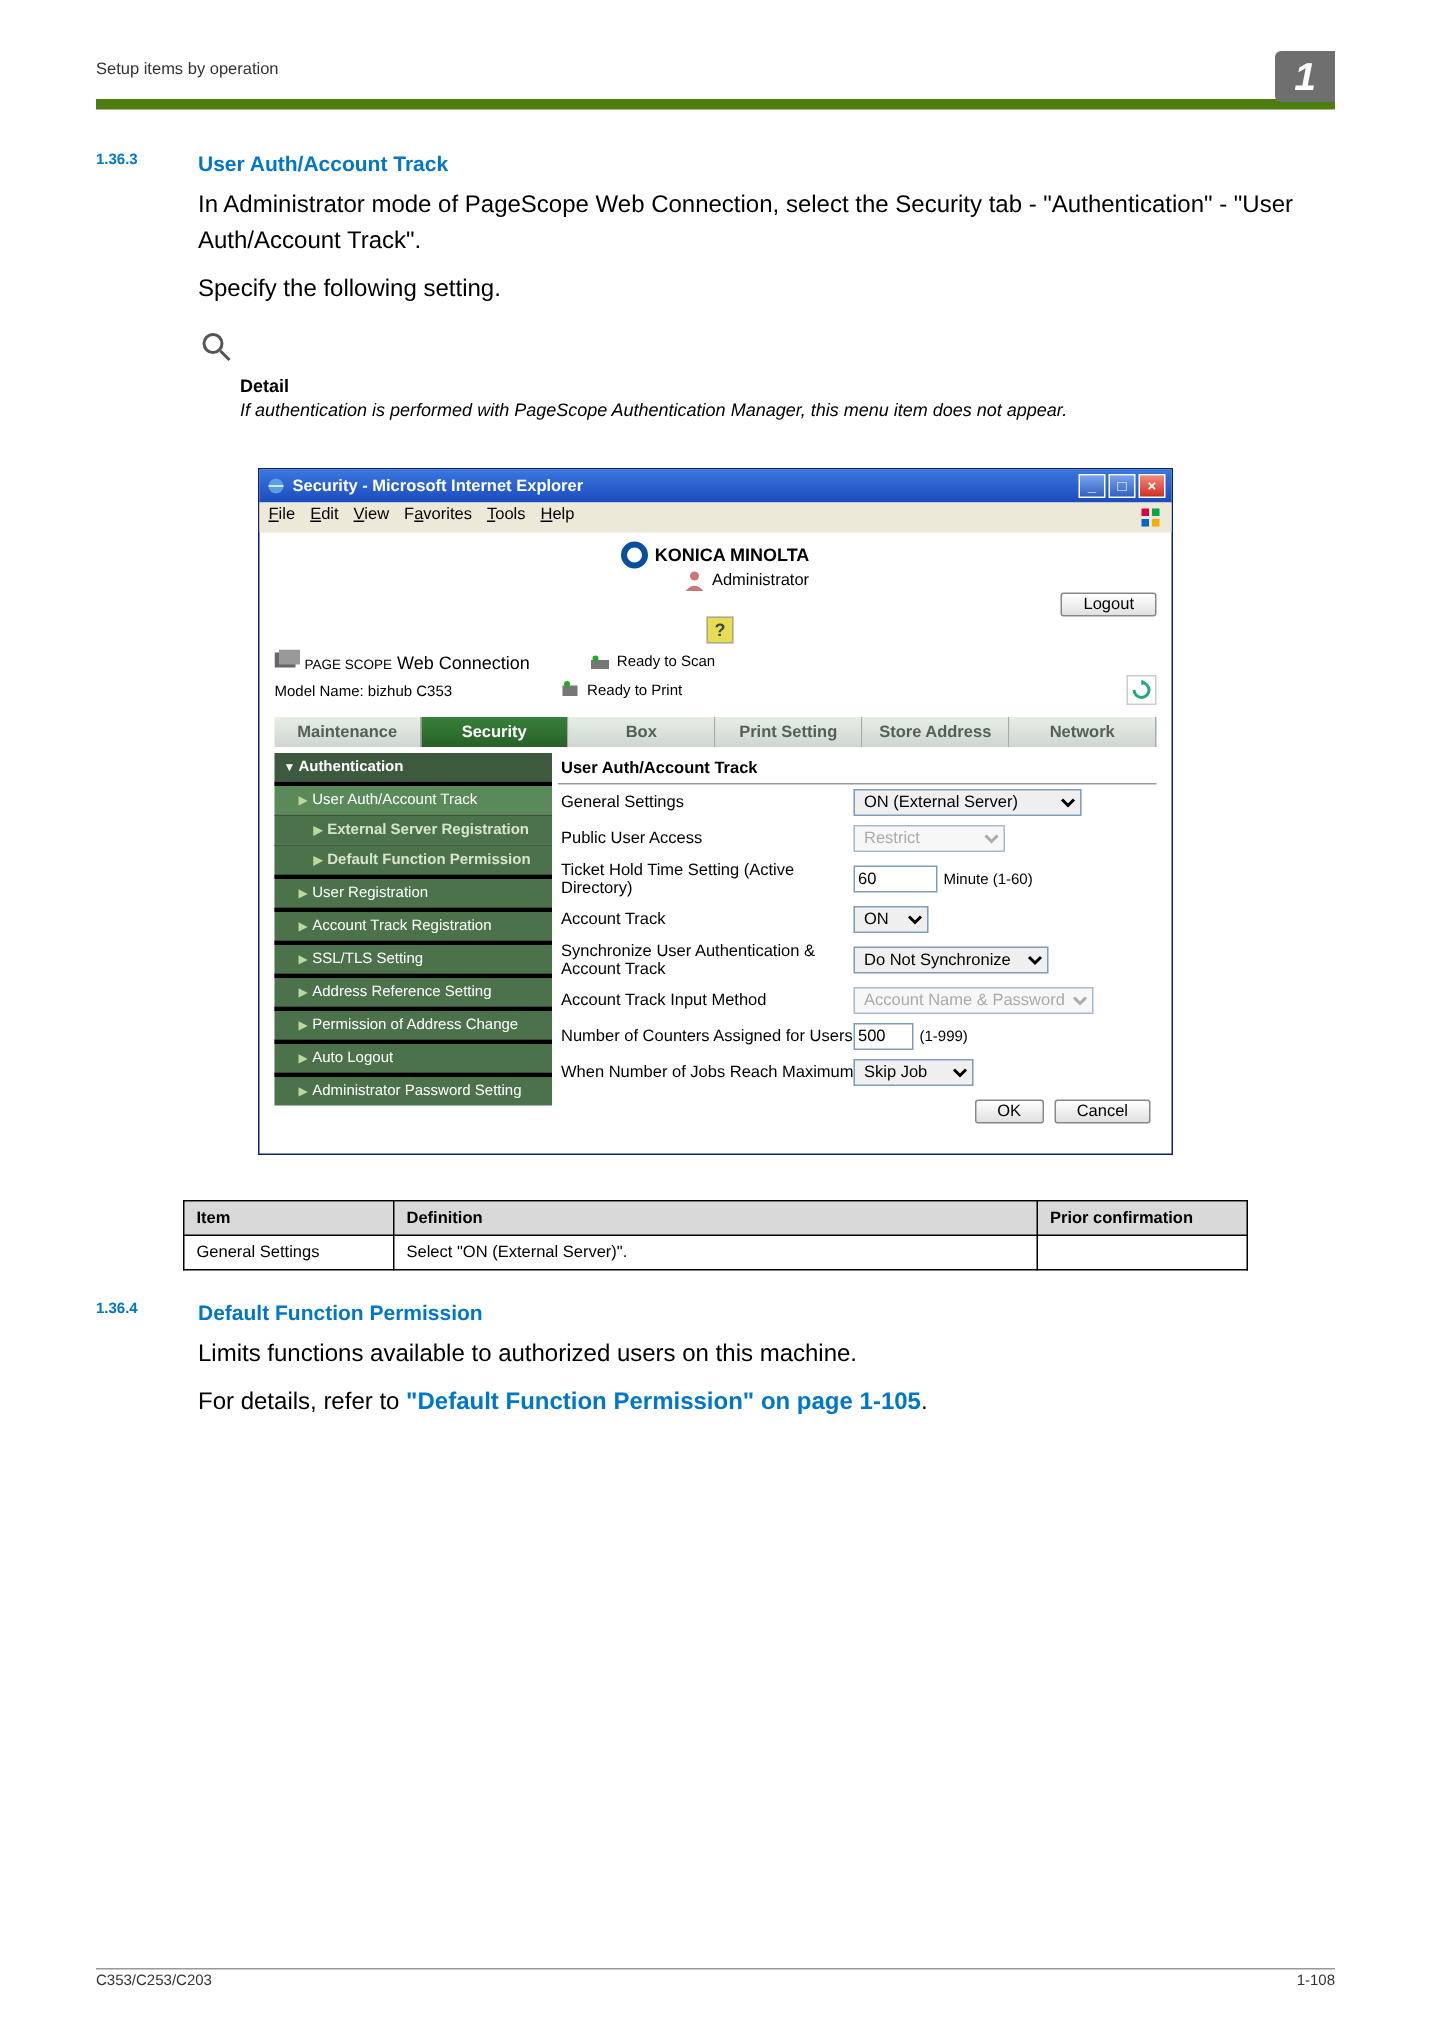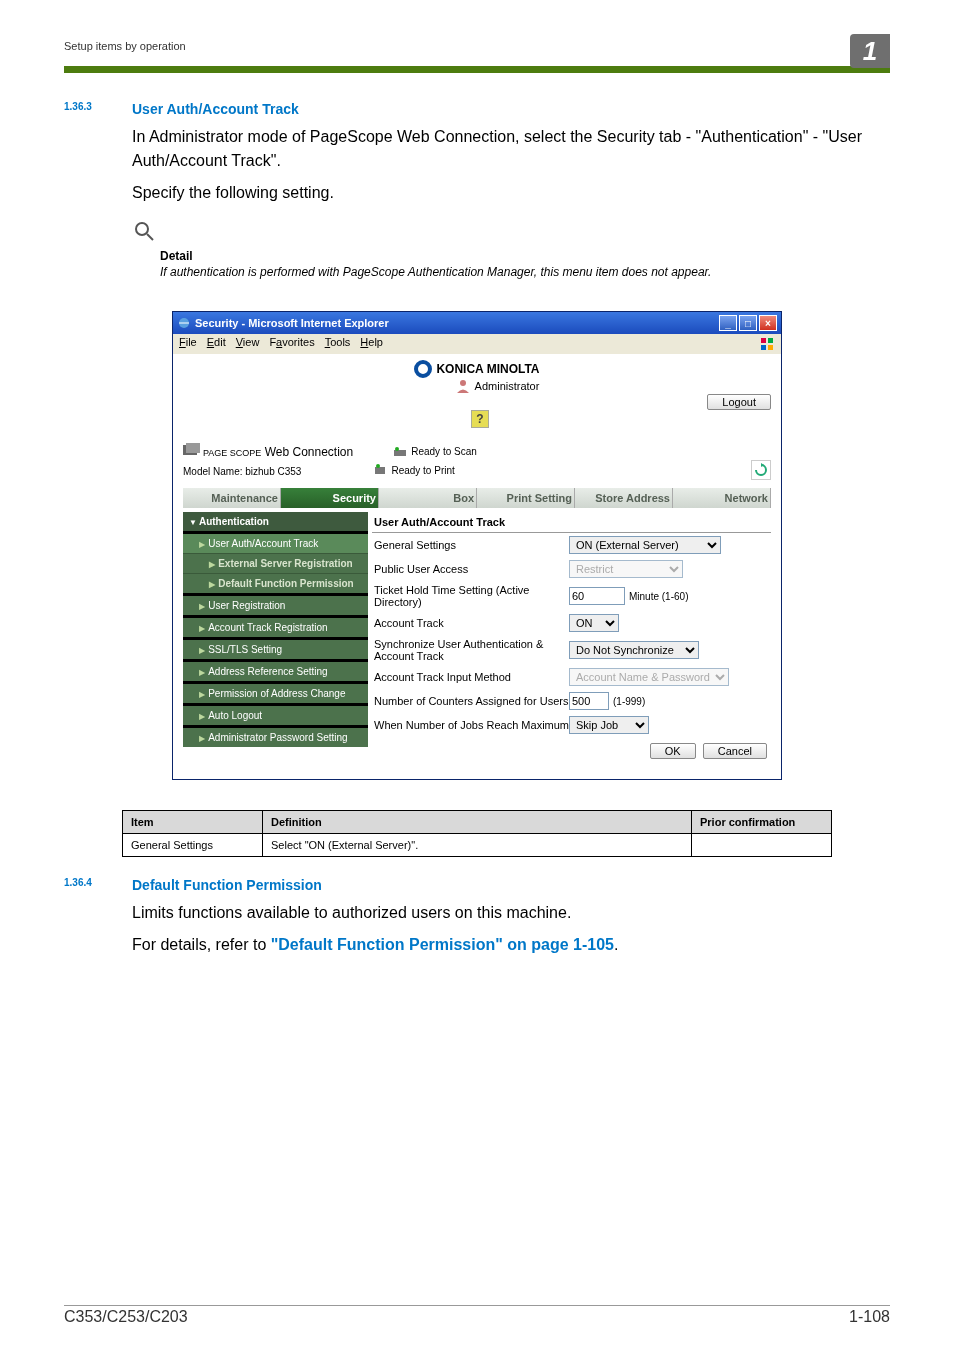--- a/index.html
+++ b/index.html
@@ -138,35 +138,35 @@
     border:1px solid #888;
     padding: 1px 14px;
     font-size:11px;
     border-radius:2px;
   }
   .help-box {
     width:18px;height:18px;background:#e6dd55;border:1px solid #aa9;
     display:inline-flex;align-items:center;justify-content:center;
     font-weight:bold; font-size:12px; margin-left:6px; color:#444;
   }
-  .pswc { font-size:12px; margin-top:15px; display:flex; align-items:center;}
+  .pswc { font-size:12px; margin-top:4px; display:flex; align-items:center;}
   .pswc small { font-size:9px; }
   .status-line { font-size:10px; display:flex; align-items:center; gap:4px; margin-left:40px;}
   .status-line svg { width:14px; height:14px; }
   .model-name { font-size:10px; margin-top:2px; }
   .refresh-box {
     margin-left:auto; width:20px;height:20px; border:1px solid #ccc;
     display:inline-flex;align-items:center;justify-content:center;
   }
 
   .tabstrip {
     display:flex; margin-top:8px; font-size:11px; font-weight:bold;
   }
   .tabstrip .tab {
-    flex:1; text-align:right;
+    flex:1; text-align:center;
     background: linear-gradient(#e8ede8,#cfd6cf);
     color:#556055;
     padding:4px 2px;
     border-right:1px solid #aaa;
   }
   .tabstrip .tab.active {
     background: linear-gradient(#37803a,#286028);
     color:#fff;
   }
 
@@ -235,21 +235,21 @@
   .def-table .col-prior { width:140px; }
 
   .cross-ref { color:#0077c8; font-weight:bold; }
 
   .footer {
     position:absolute;
     bottom:24px;
     left:64px; right:64px;
     border-top:1px solid #999;
     padding-top:2px;
-    font-size:16px;
+    font-size:10px;
     color:#333;
     display:flex; justify-content:space-between;
   }
 </style>
 </head>
 <body>
 
 <div class="page">
 
   <div class="running-head">
@@ -379,21 +379,21 @@
 
           <div class="formpanel">
             <div class="fp-title">User Auth/Account Track</div>
 
             <div class="fp-row">
               <span class="lbl">General Settings</span>
               <select style="width:152px;"><option>ON (External Server)</option></select>
             </div>
             <div class="fp-row">
               <span class="lbl">Public User Access</span>
-              <select class="disabled" disabled="" style="width:114px;"><option>Restrict</option></select>
+              <select class="disabled" disabled="" style="width:101px;"><option>Restrict</option></select>
             </div>
             <div class="fp-row">
               <span class="lbl">Ticket Hold Time Setting (Active Directory)</span>
               <input type="text" style="width: 56px;" value="60">
               <span class="unit">Minute (1-60)</span>
             </div>
             <div class="fp-row">
               <span class="lbl">Account Track</span>
               <select style="width:50px;"><option>ON</option></select>
             </div>

